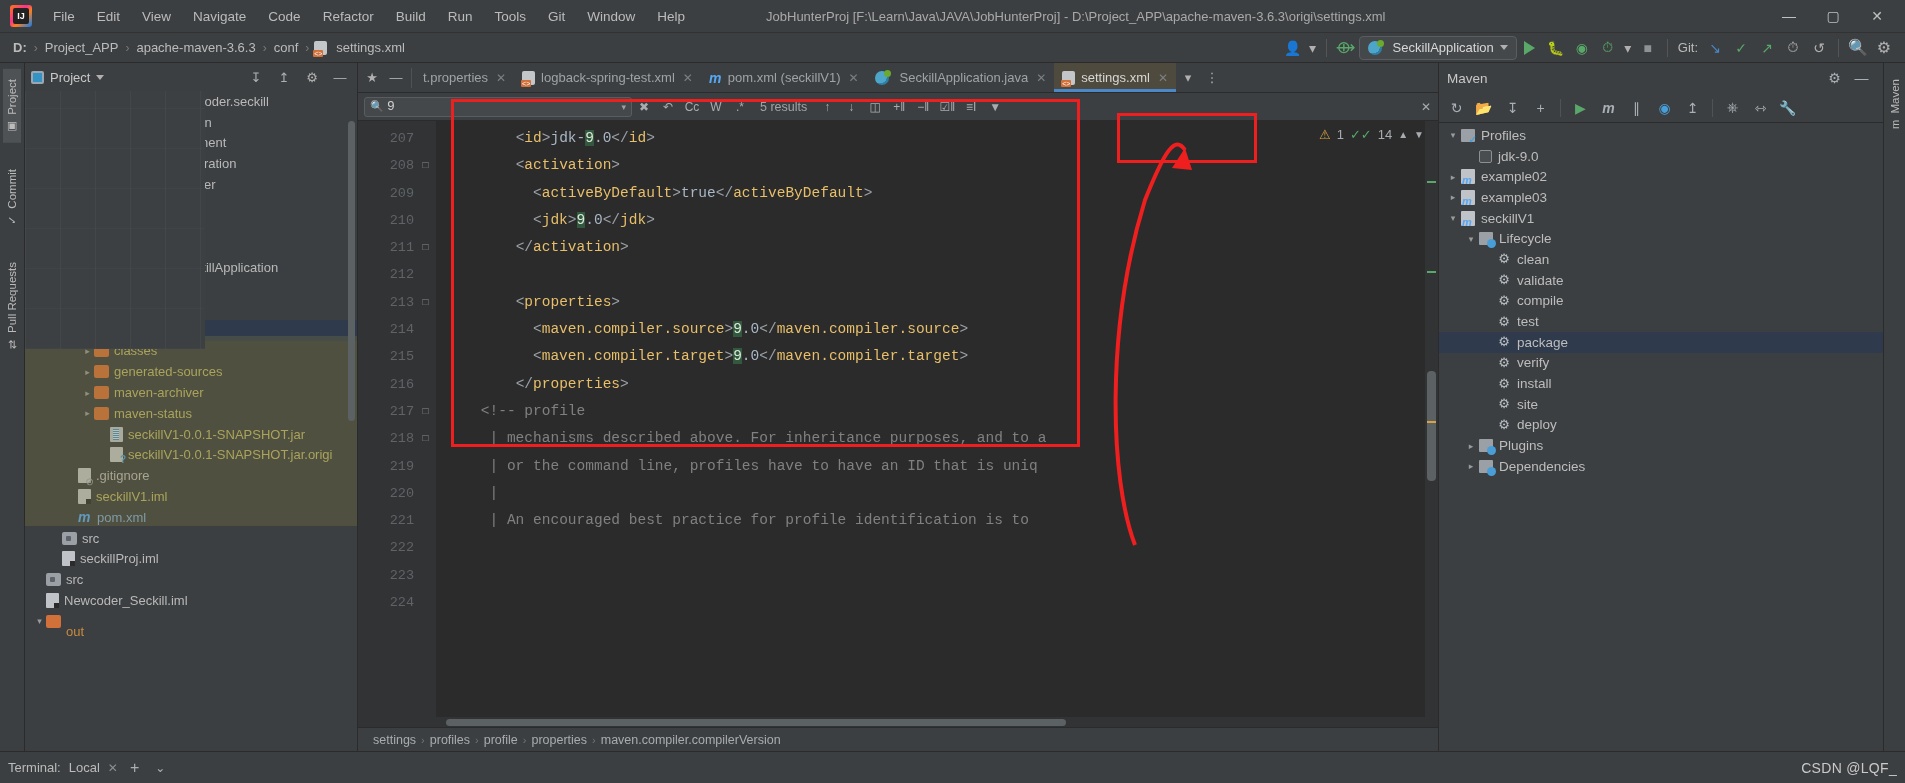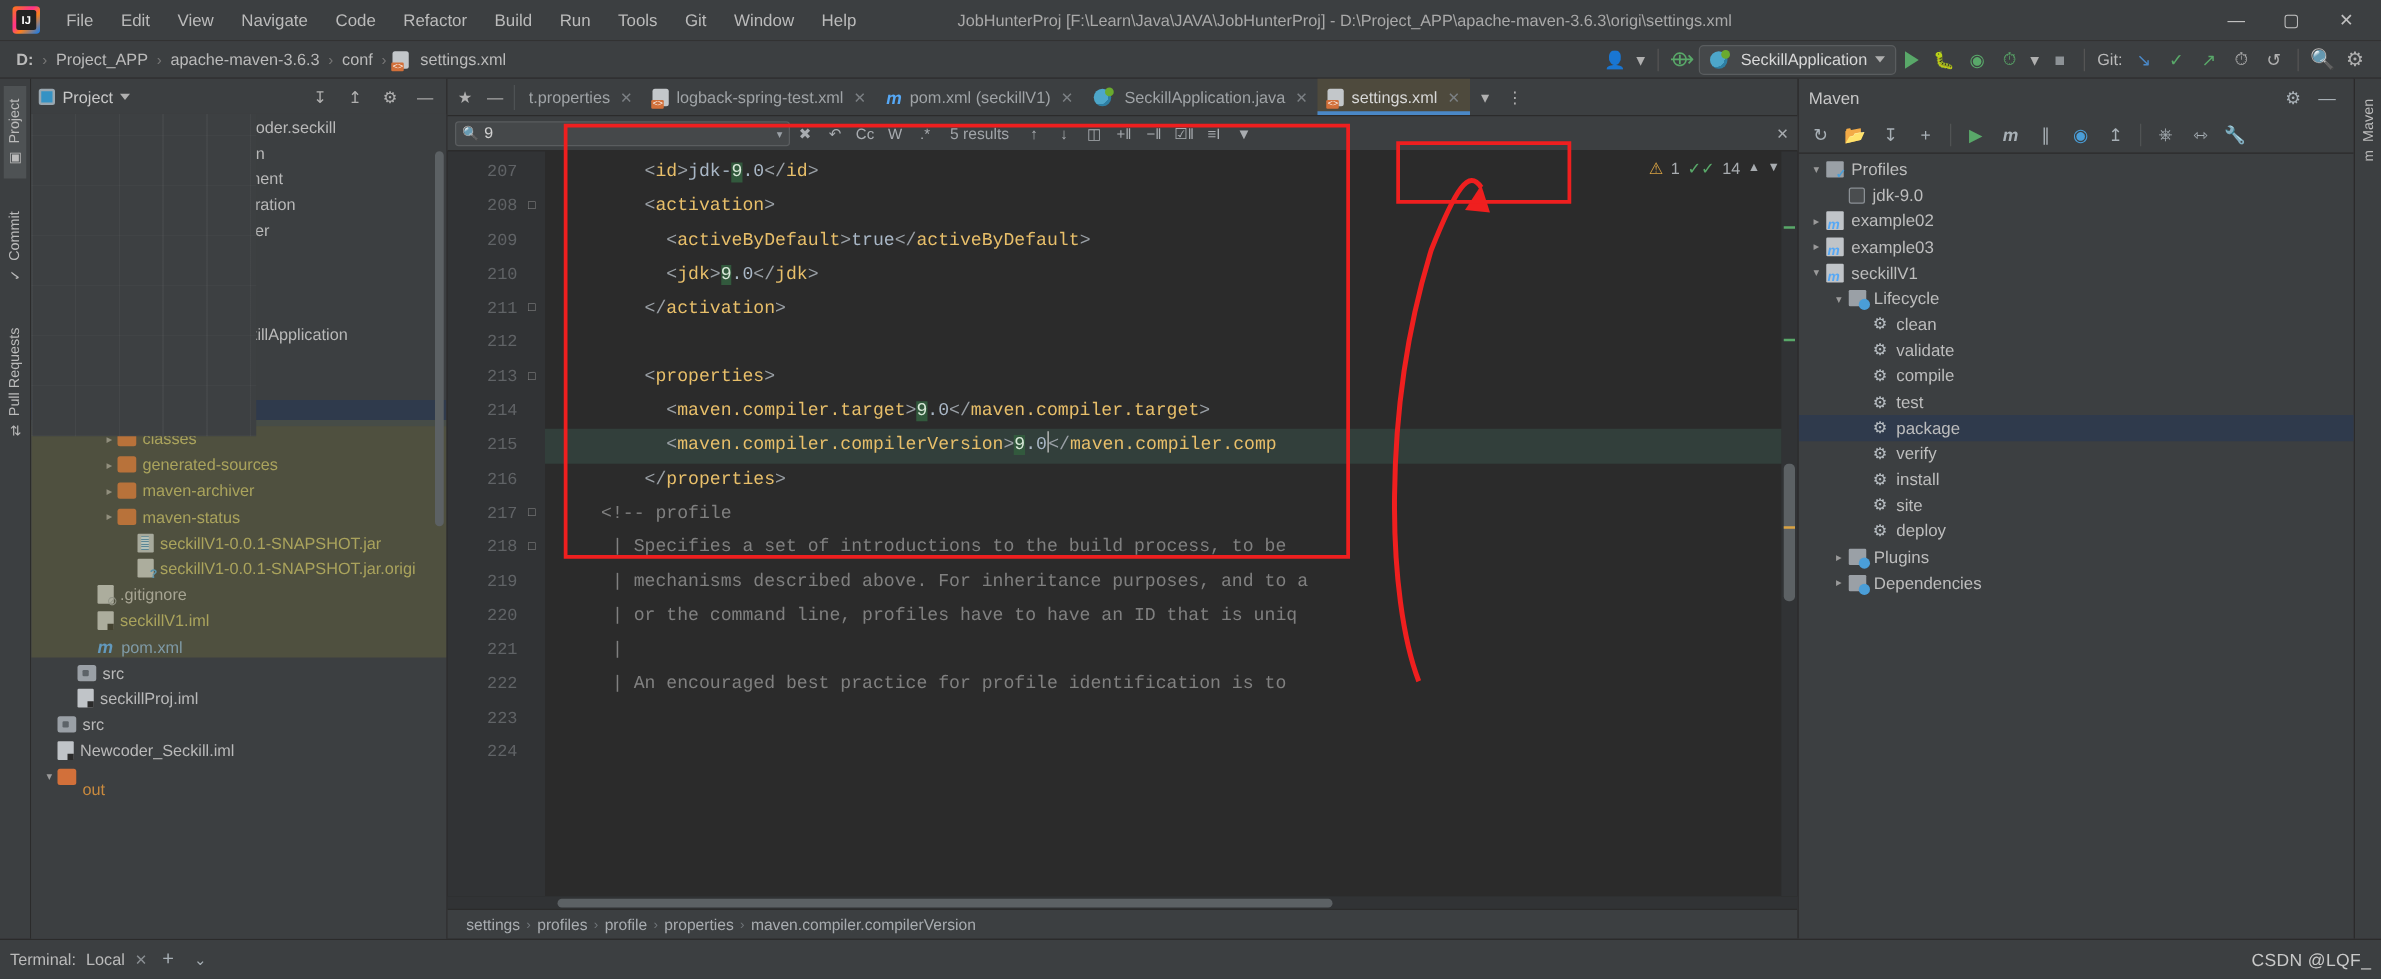--- a/index.html
+++ b/index.html
@@ -544,25 +544,24 @@
             <div class="gln">224</div>
           </div>
         <div class="code" id="code">
             <div class="cl">        <span class="t-brk">&lt;</span><span class="t-tag">id</span><span class="t-brk">&gt;</span><span class="t-val">jdk-<span class="t-hit">9</span>.0</span><span class="t-brk">&lt;/</span><span class="t-tag">id</span><span class="t-brk">&gt;</span></div>
             <div class="cl">        <span class="t-brk">&lt;</span><span class="t-tag">activation</span><span class="t-brk">&gt;</span></div>
             <div class="cl">          <span class="t-brk">&lt;</span><span class="t-tag">activeByDefault</span><span class="t-brk">&gt;</span><span class="t-val">true</span><span class="t-brk">&lt;/</span><span class="t-tag">activeByDefault</span><span class="t-brk">&gt;</span></div>
             <div class="cl">          <span class="t-brk">&lt;</span><span class="t-tag">jdk</span><span class="t-brk">&gt;</span><span class="t-val"><span class="t-hit">9</span>.0</span><span class="t-brk">&lt;/</span><span class="t-tag">jdk</span><span class="t-brk">&gt;</span></div>
             <div class="cl">        <span class="t-brk">&lt;/</span><span class="t-tag">activation</span><span class="t-brk">&gt;</span></div>
             <div class="cl"></div>
             <div class="cl">        <span class="t-brk">&lt;</span><span class="t-tag">properties</span><span class="t-brk">&gt;</span></div>
+            <div class="cl">          <span class="t-brk">&lt;</span><span class="t-tag">maven.compiler.source</span><span class="t-brk">&gt;</span><span class="t-val"><span class="t-hit">9</span>.0</span><span class="t-brk">&lt;/</span><span class="t-tag">maven.compiler.source</span><span class="t-brk">&gt;</span></div>
             <div class="cl">          <span class="t-brk">&lt;</span><span class="t-tag">maven.compiler.target</span><span class="t-brk">&gt;</span><span class="t-val"><span class="t-hit">9</span>.0</span><span class="t-brk">&lt;/</span><span class="t-tag">maven.compiler.target</span><span class="t-brk">&gt;</span></div>
-            <div class="cl hl">          <span class="t-brk">&lt;</span><span class="t-tag">maven.compiler.compilerVersion</span><span class="t-brk">&gt;</span><span class="t-val"><span class="t-hit">9</span>.0</span><span class="caretbar"></span><span class="t-brk">&lt;/</span><span class="t-tag">maven.compiler.comp</span></div>
             <div class="cl">        <span class="t-brk">&lt;/</span><span class="t-tag">properties</span><span class="t-brk">&gt;</span></div>
             <div class="cl">    <span class="t-cmt">&lt;!-- profile</span></div>
-            <div class="cl">     <span class="t-cmt">| Specifies a set of introductions to the build process, to be</span></div>
             <div class="cl">     <span class="t-cmt">| mechanisms described above. For inheritance purposes, and to a</span></div>
             <div class="cl">     <span class="t-cmt">| or the command line, profiles have to have an ID that is uniq</span></div>
             <div class="cl">     <span class="t-cmt">|</span></div>
             <div class="cl">     <span class="t-cmt">| An encouraged best practice for profile identification is to</span></div>
           </div>
         <div class="inspect">
           <span class="warnico">⚠</span>
           <span>1</span>
           <span class="okico">✓✓</span>
           <span>14</span>

